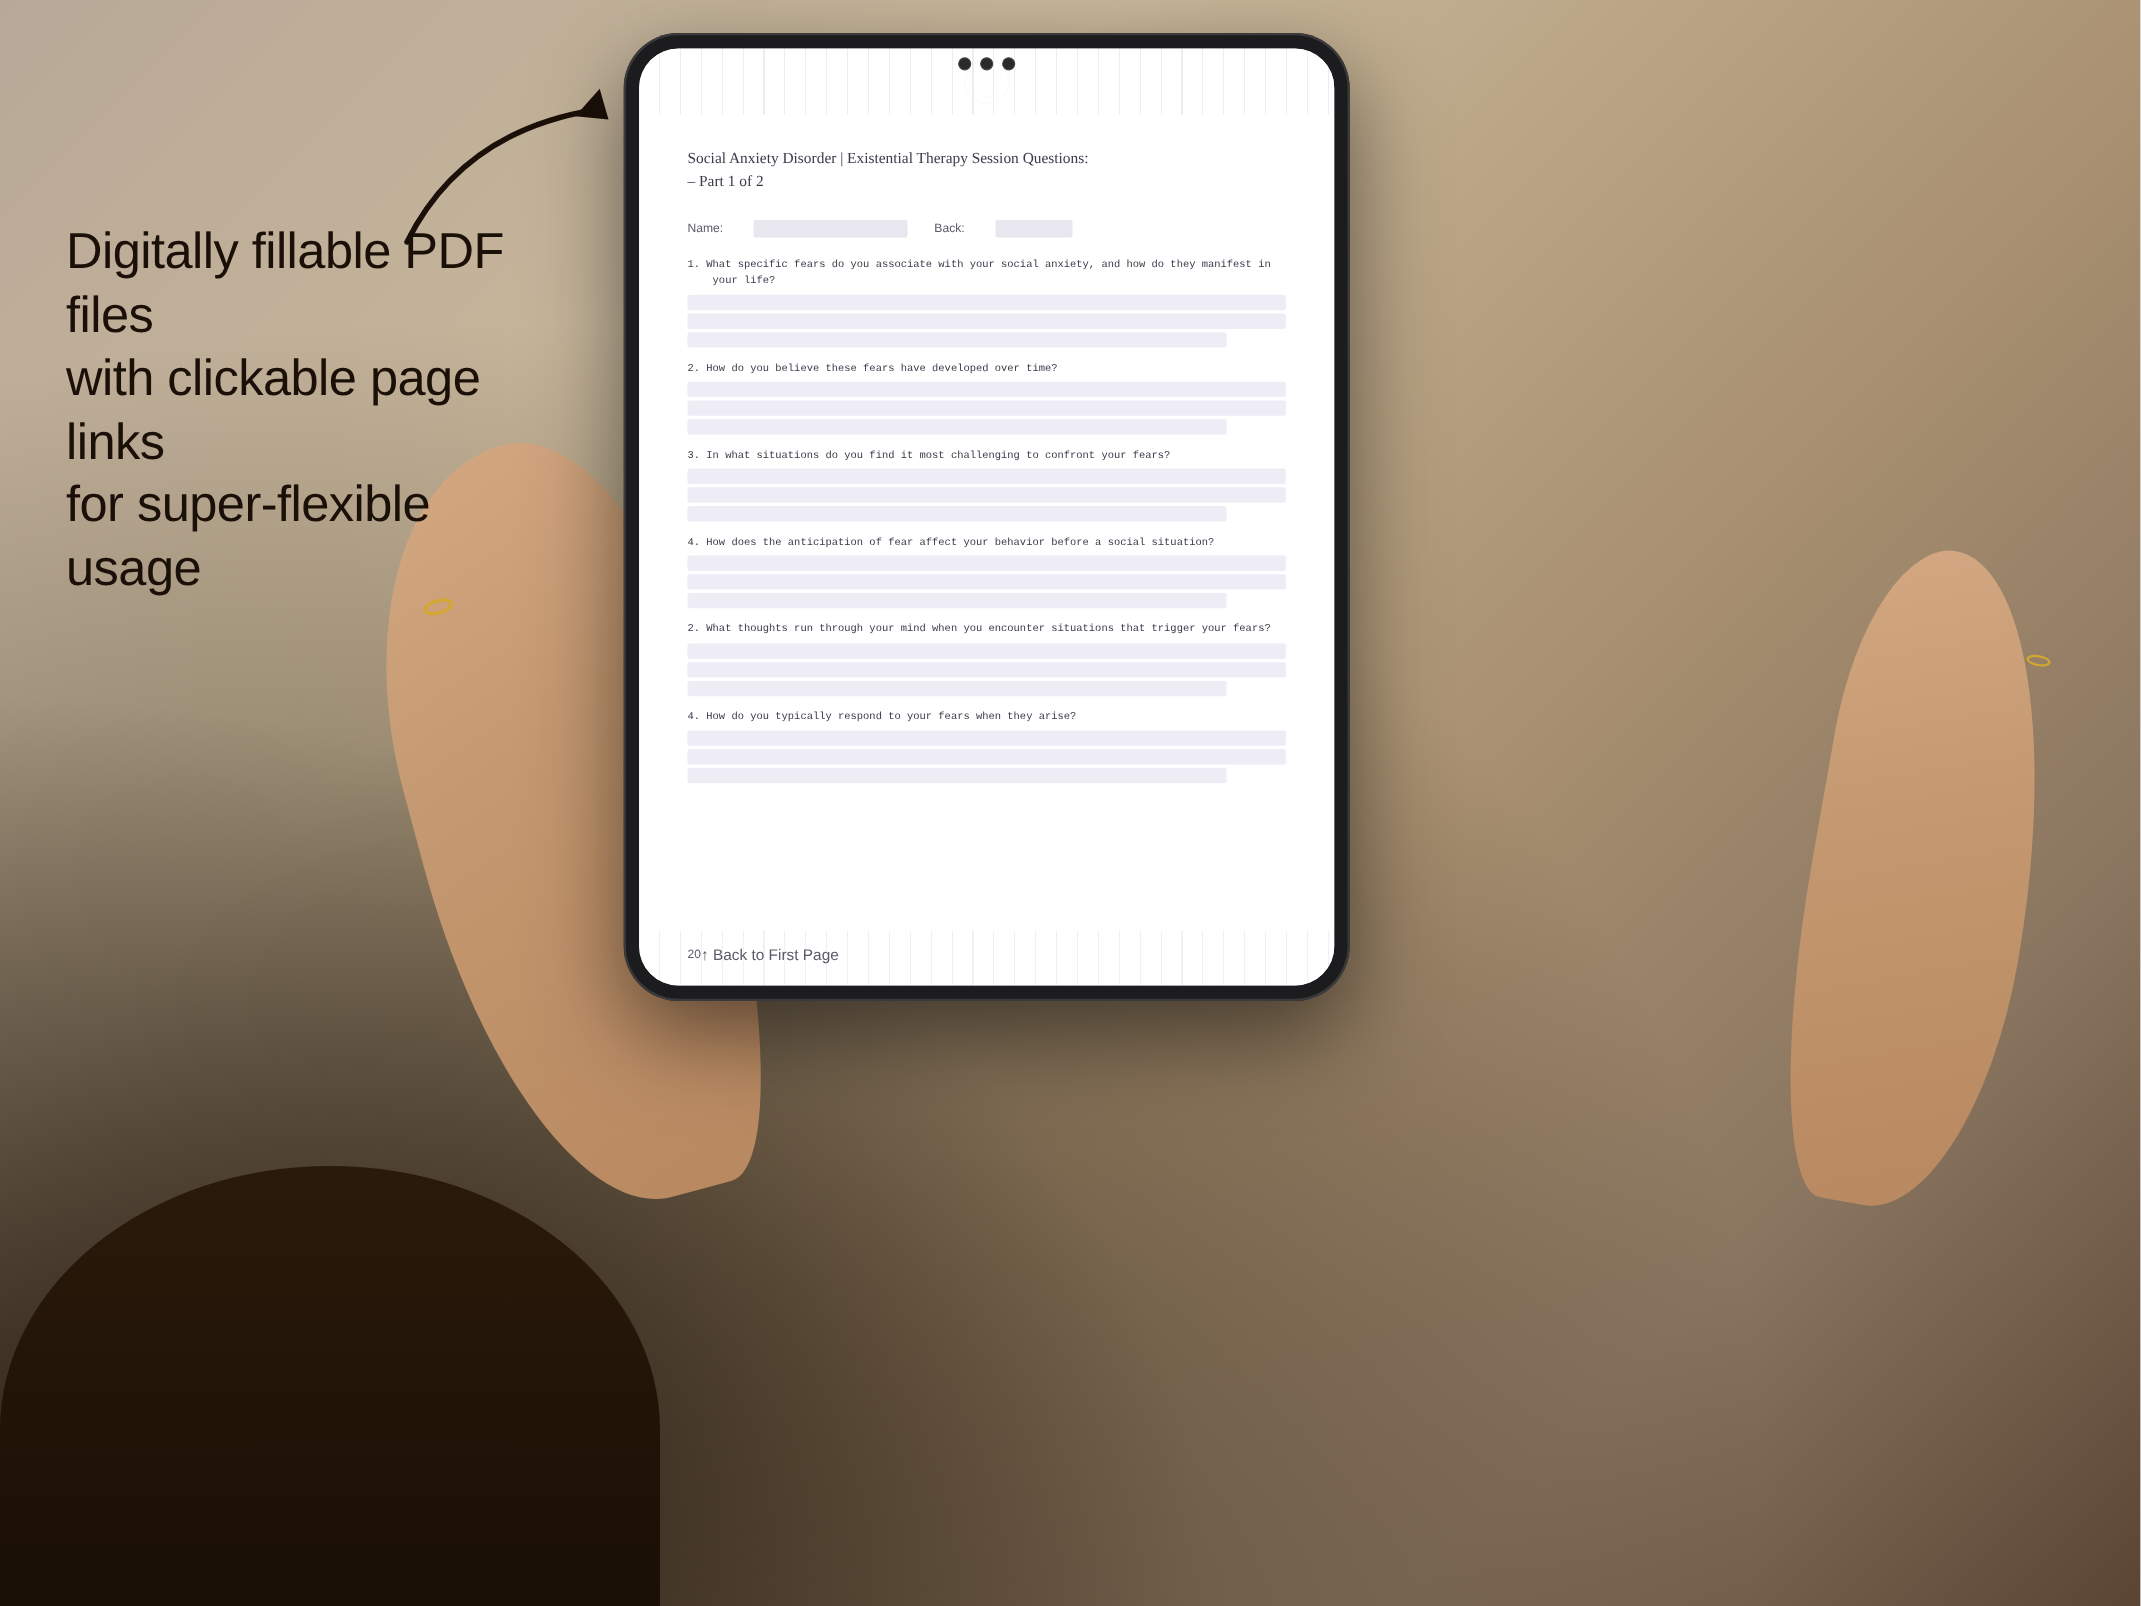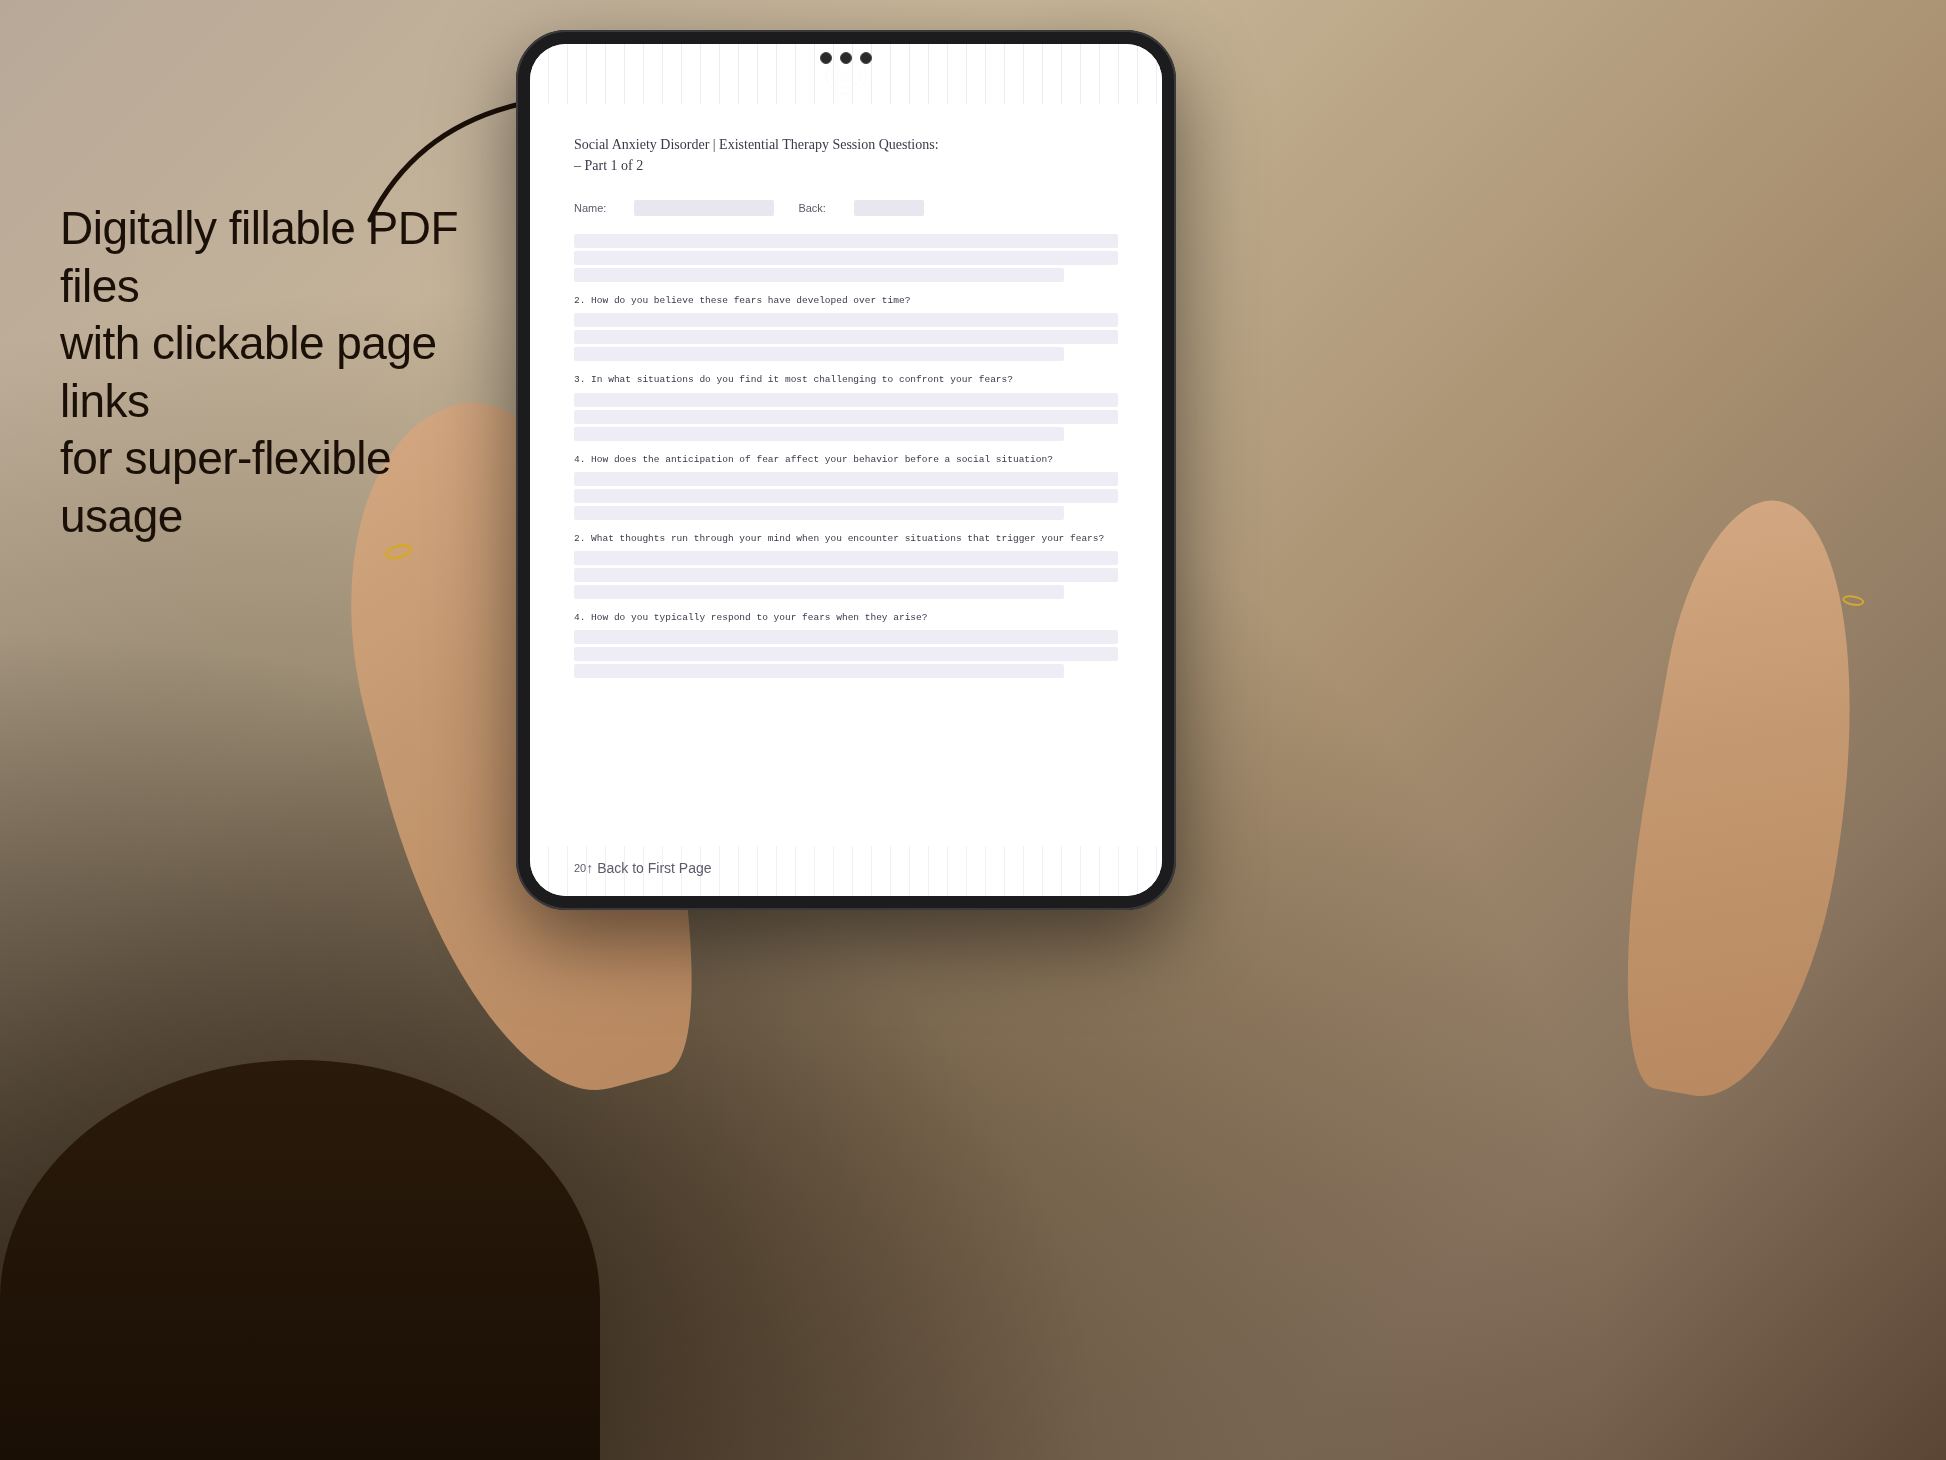--- a/index.html
+++ b/index.html
@@ -55,21 +55,21 @@
     }
 
     .arrow-container svg {
       width: 100%;
       height: 100%;
     }
 
     
     .tablet-wrapper {
       position: absolute;
-      left: 516px;
+      left: 567px;
       top: 30px;
       width: 660px;
       height: 880px;
       z-index: 20;
     }
 
     .tablet-outer {
       width: 100%;
       height: 100%;
       background: #1c1c1e;
@@ -371,20 +371,21 @@
         <div class="pdf-name-date-row">
           <span class="pdf-field-label">Name:</span>
           <span class="pdf-field-input"></span>
           <span class="pdf-field-label">Back:</span>
           <span class="pdf-field-input-short"></span>
         </div>
 
         <div>
 
           <div class="pdf-question">
+            <div class="pdf-question-text">1. What specific fears do you associate with your social anxiety, and how do they manifest in<br>&nbsp;&nbsp;&nbsp;&nbsp;your life?</div>
             <div class="pdf-answer-lines">
               <div class="pdf-answer-line"></div>
               <div class="pdf-answer-line"></div>
               <div class="pdf-answer-line short"></div>
             </div>
           </div>
 
           <div class="pdf-question">
             <div class="pdf-question-text">2. How do you believe these fears have developed over time?</div>
             <div class="pdf-answer-lines">

